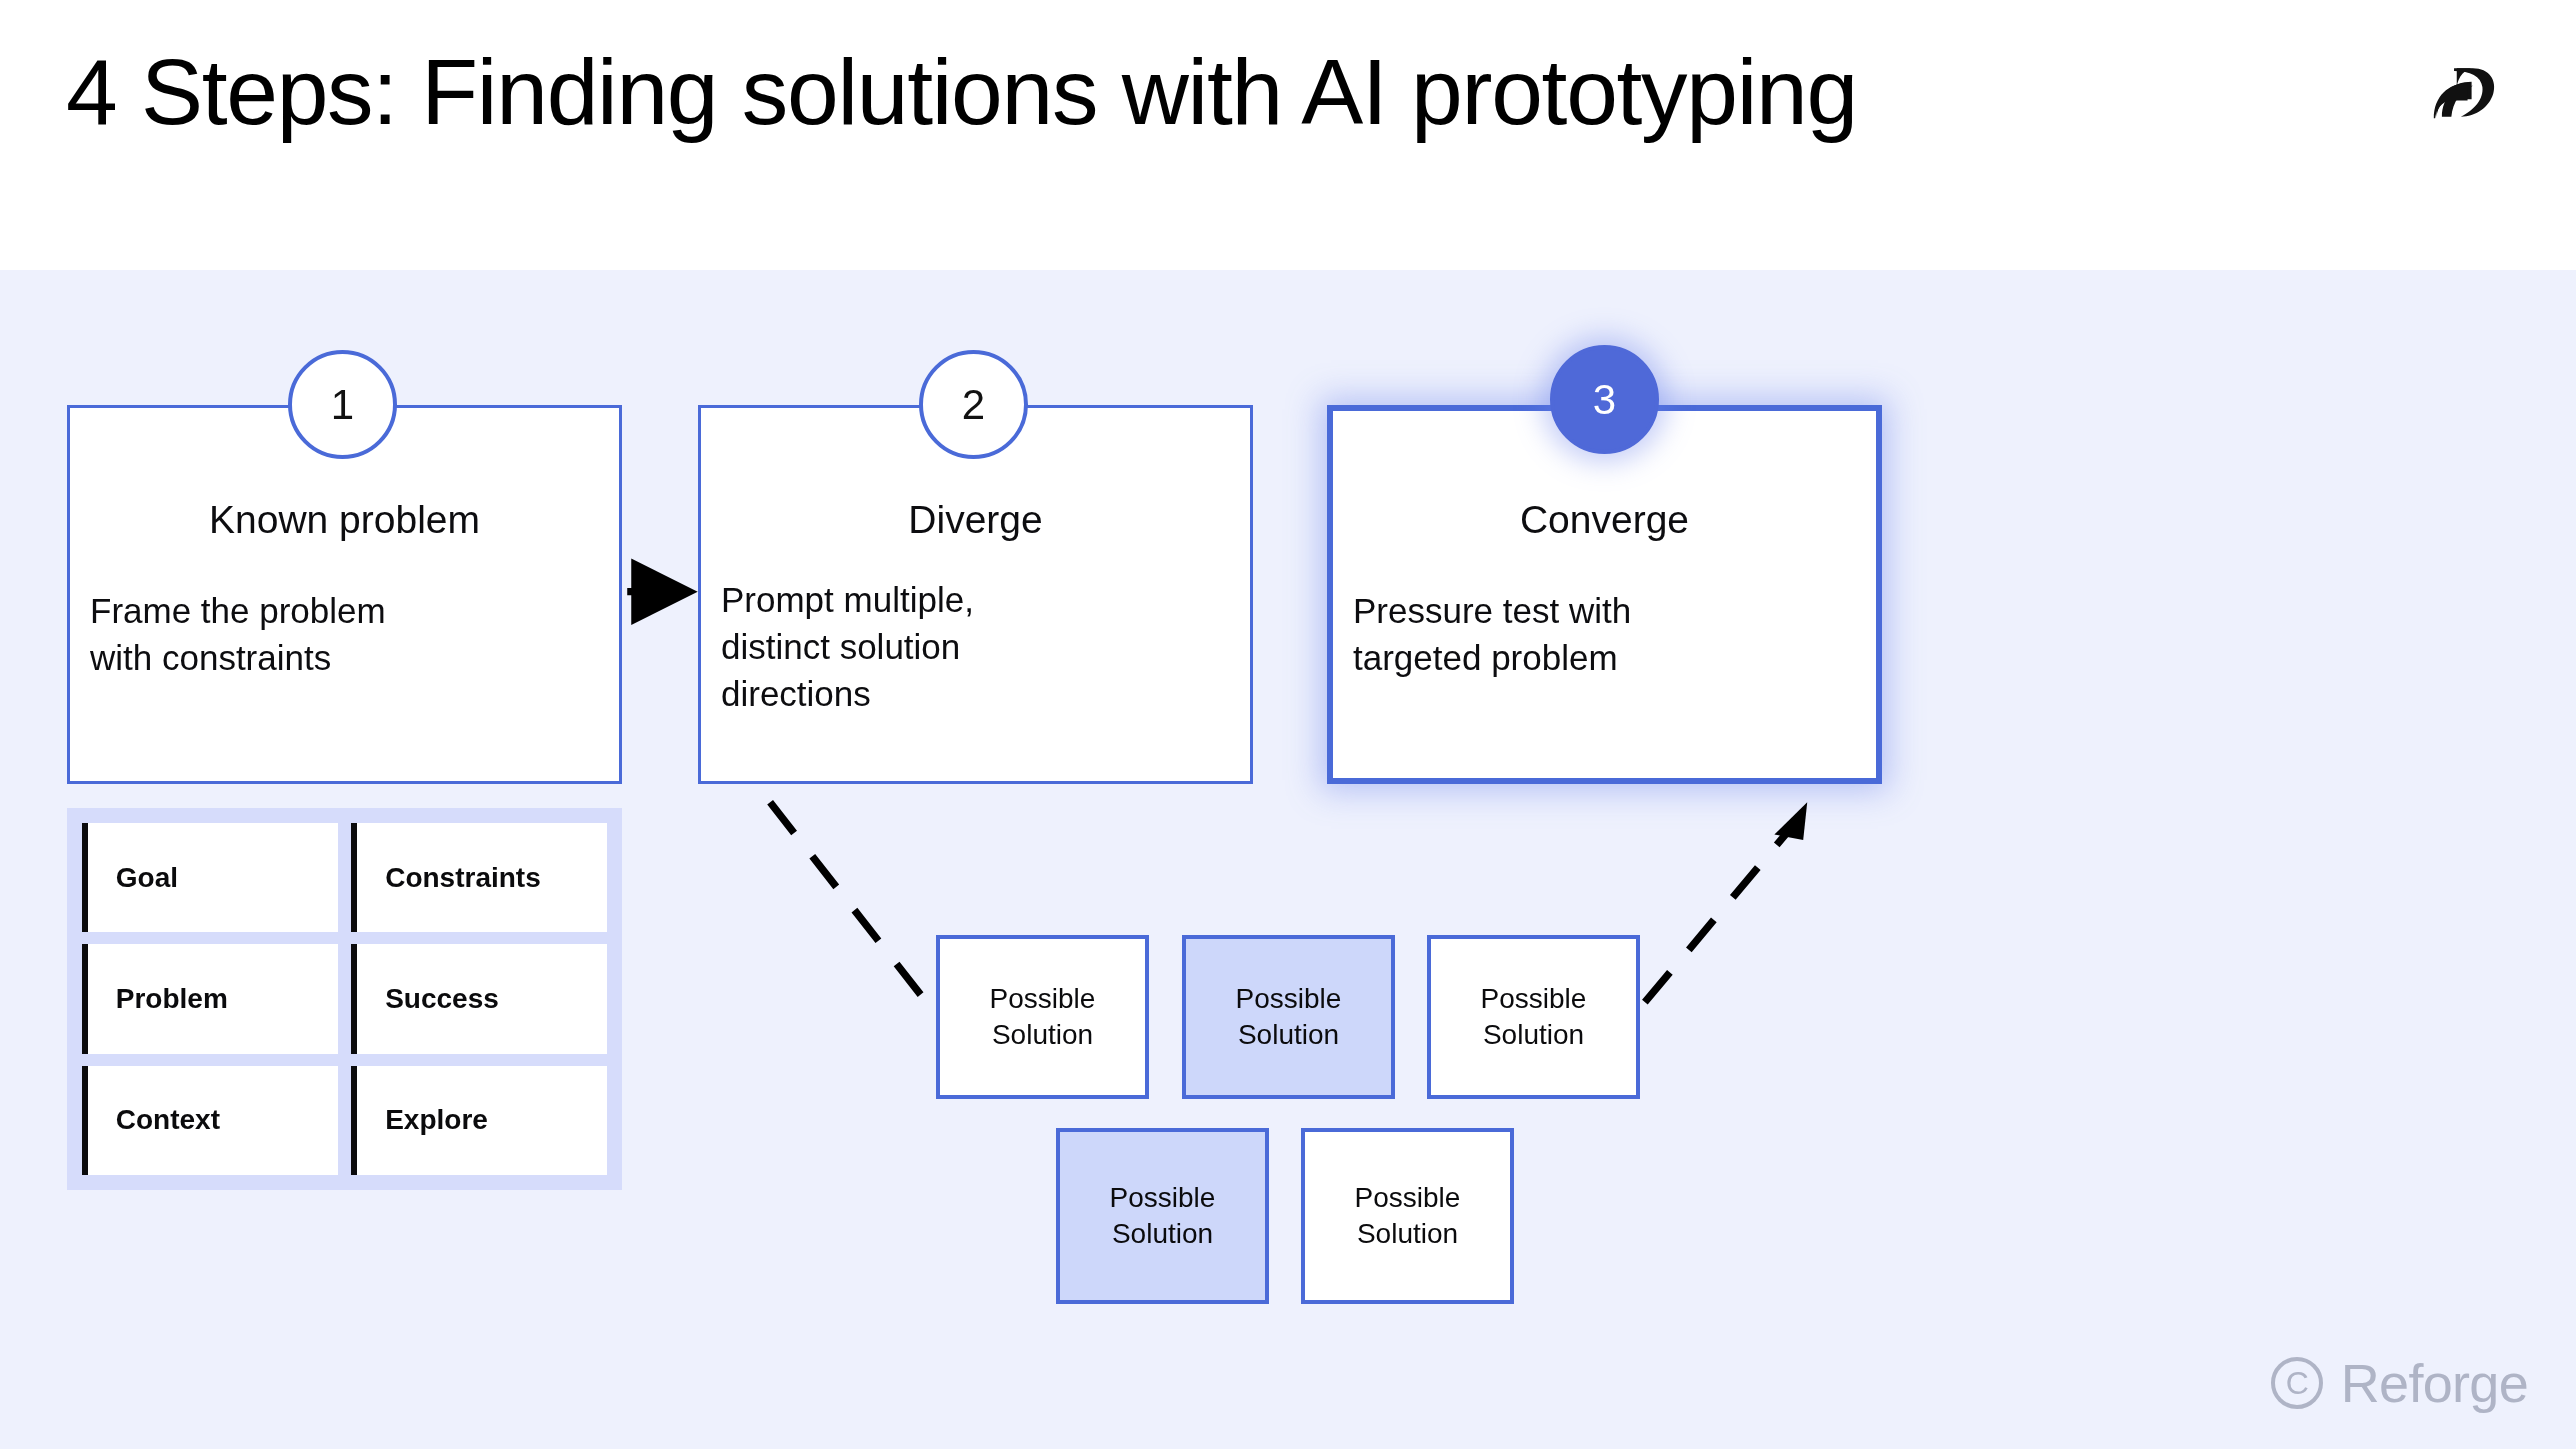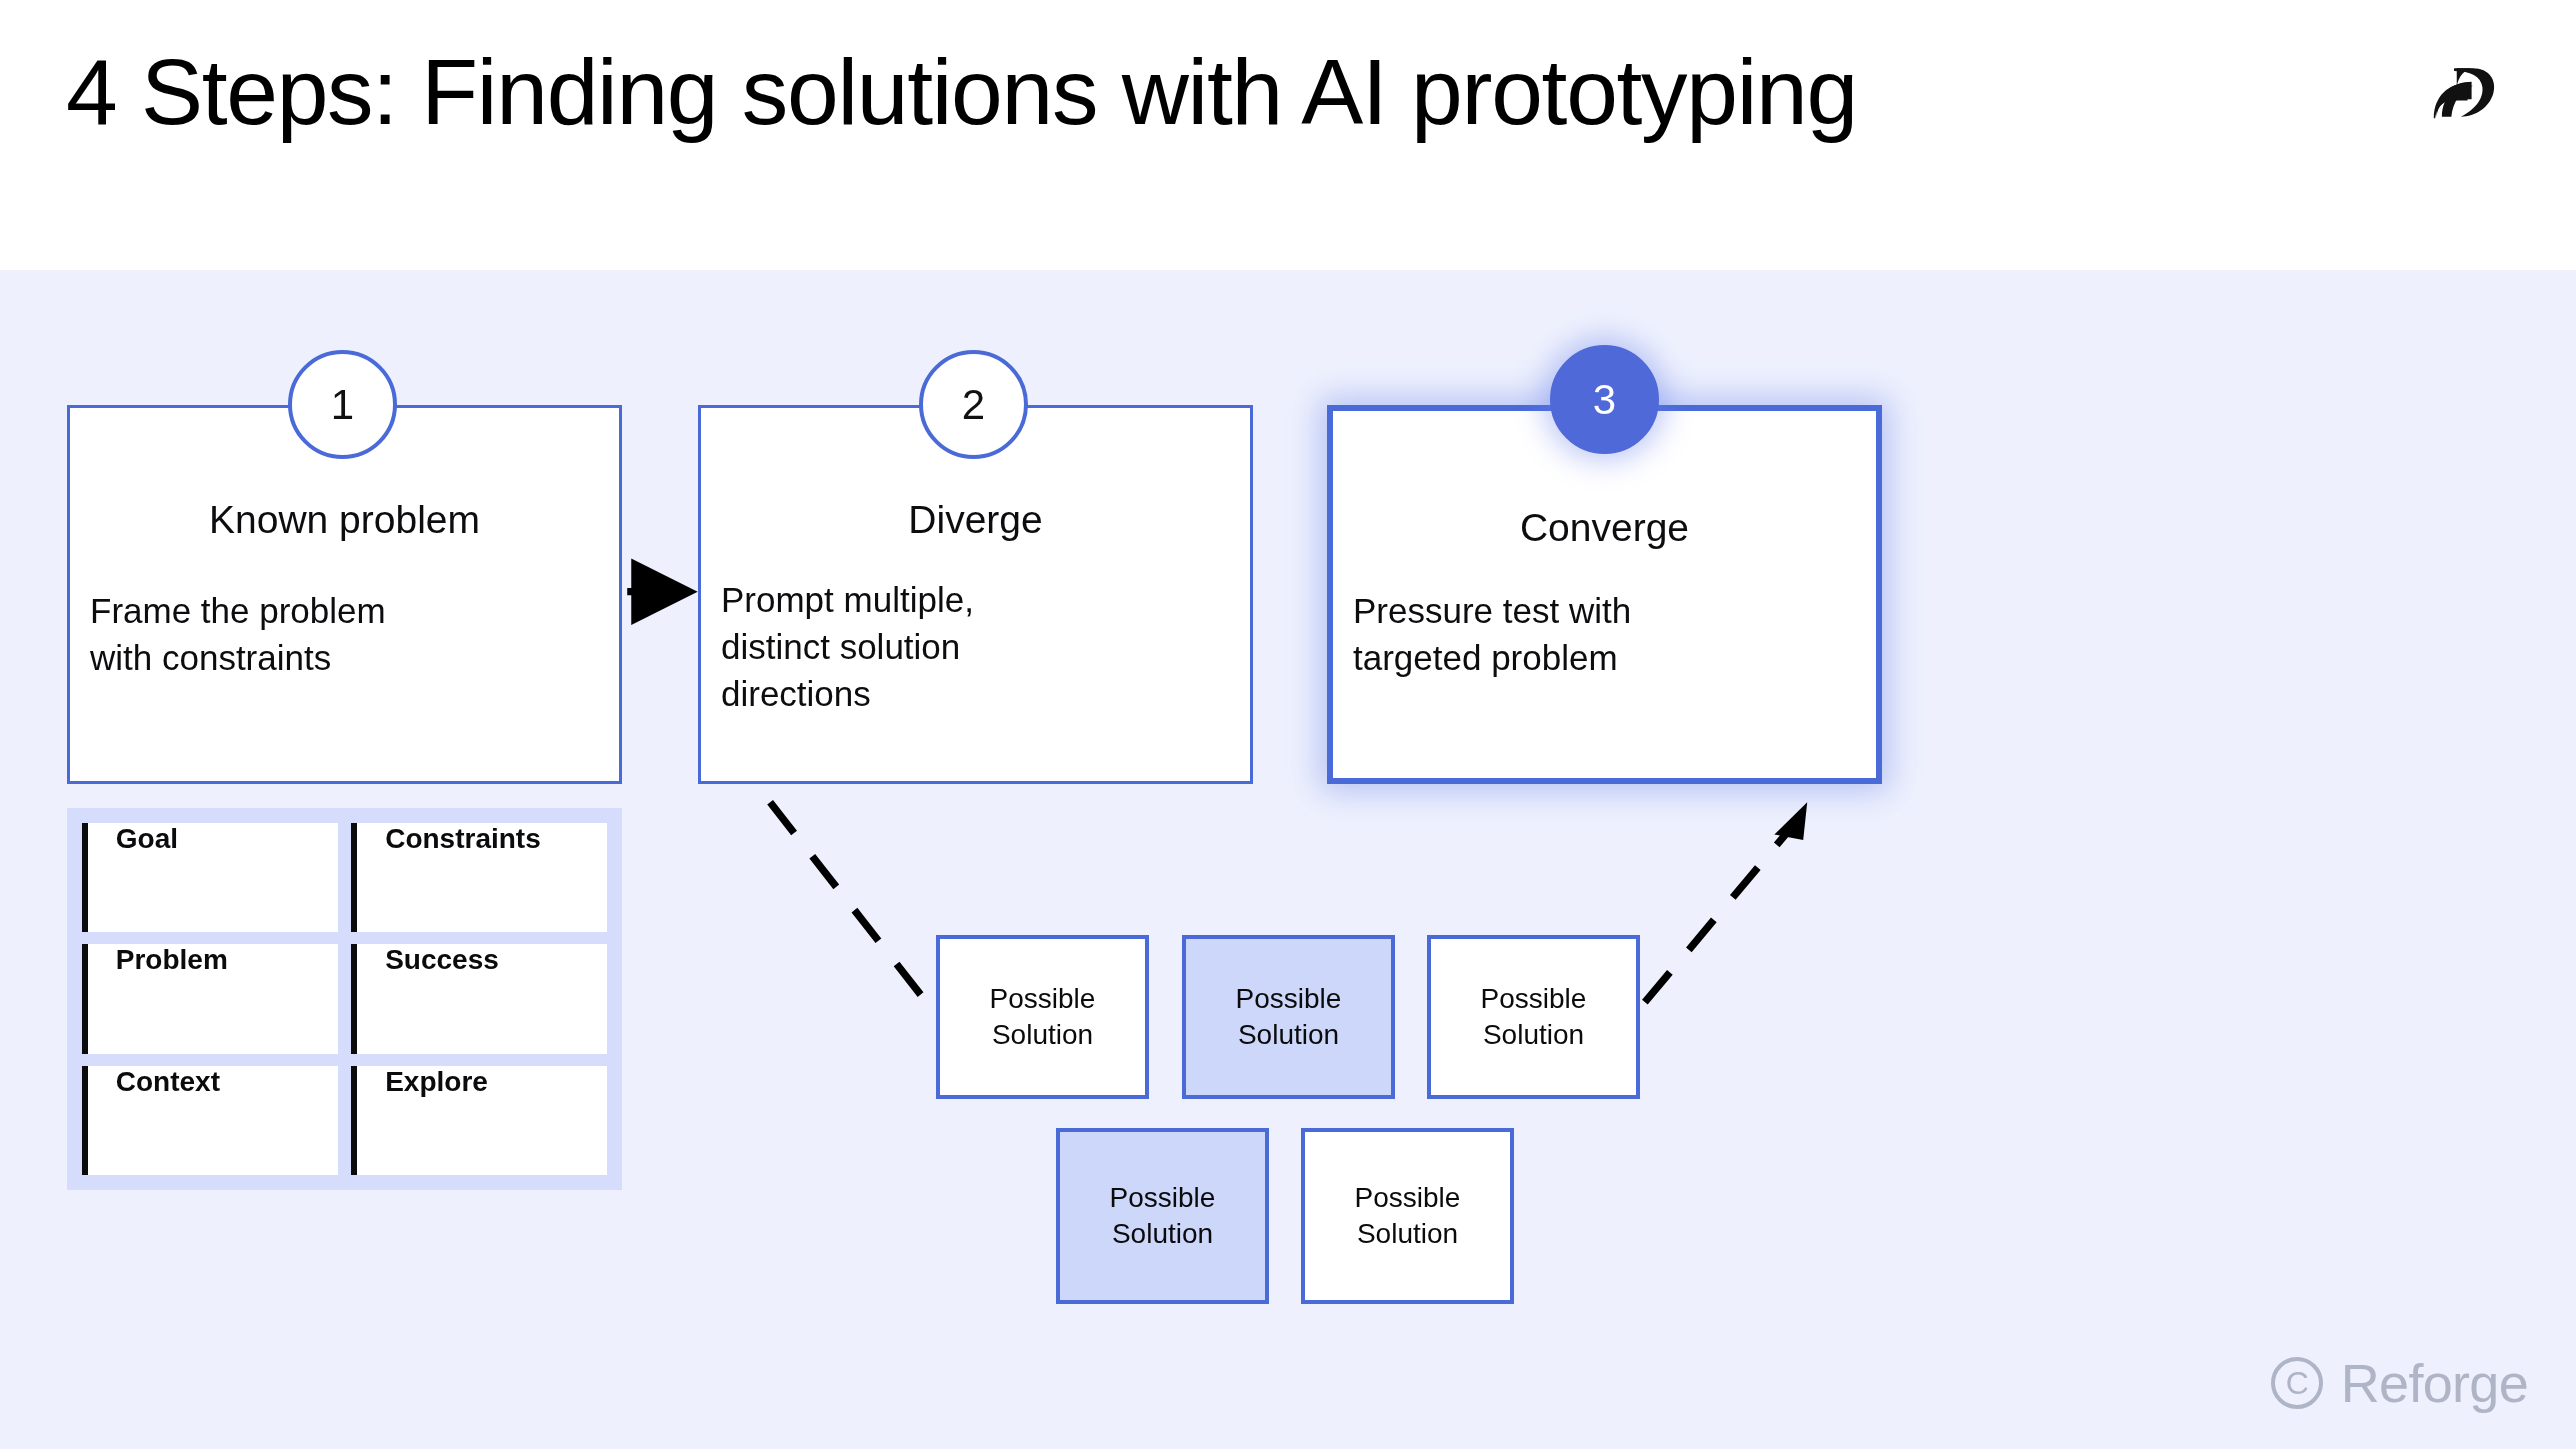--- a/index.html
+++ b/index.html
@@ -123,20 +123,21 @@
     display: grid;
     grid-template-columns: 1fr 1fr;
     grid-template-rows: 1fr 1fr 1fr;
     gap: 12px 13.4px;
   }
 
   .attr-cell {
     background: #ffffff;
     border-left: 6.7px solid #0b0b0d;
     display: flex;
+    align-items: center;
     padding-left: 28px;
     font-size: 28px;
     font-weight: 700;
     color: #0b0b0d;
   }
 
   
   .sol-box {
     position: absolute;
     border: 4px solid #4A6AD8;
@@ -215,21 +216,21 @@
     <div class="card-title" style="top:90px;">Diverge</div>
     <div class="card-desc" style="top:169px;">Prompt multiple,
 distinct solution
 directions</div>
   </div>
   <div class="step-badge" style="left:919px; top:350px;">
     <span>2</span>
   </div>
 
   <div class="step-card active" style="left:1327px; top:405px; width:555px; height:379px;">
-    <div class="card-title" style="top:95px;">Converge</div>
+    <div class="card-title" style="top:87px;">Converge</div>
     <div class="card-desc" style="top:177px;">Pressure test with
 targeted problem</div>
   </div>
   <div class="step-badge filled" style="left:1550px; top:345px;">
     <span>3</span>
   </div>
 
   <div class="attr-grid">
     <div class="attr-cell">
       <span>Goal</span>

